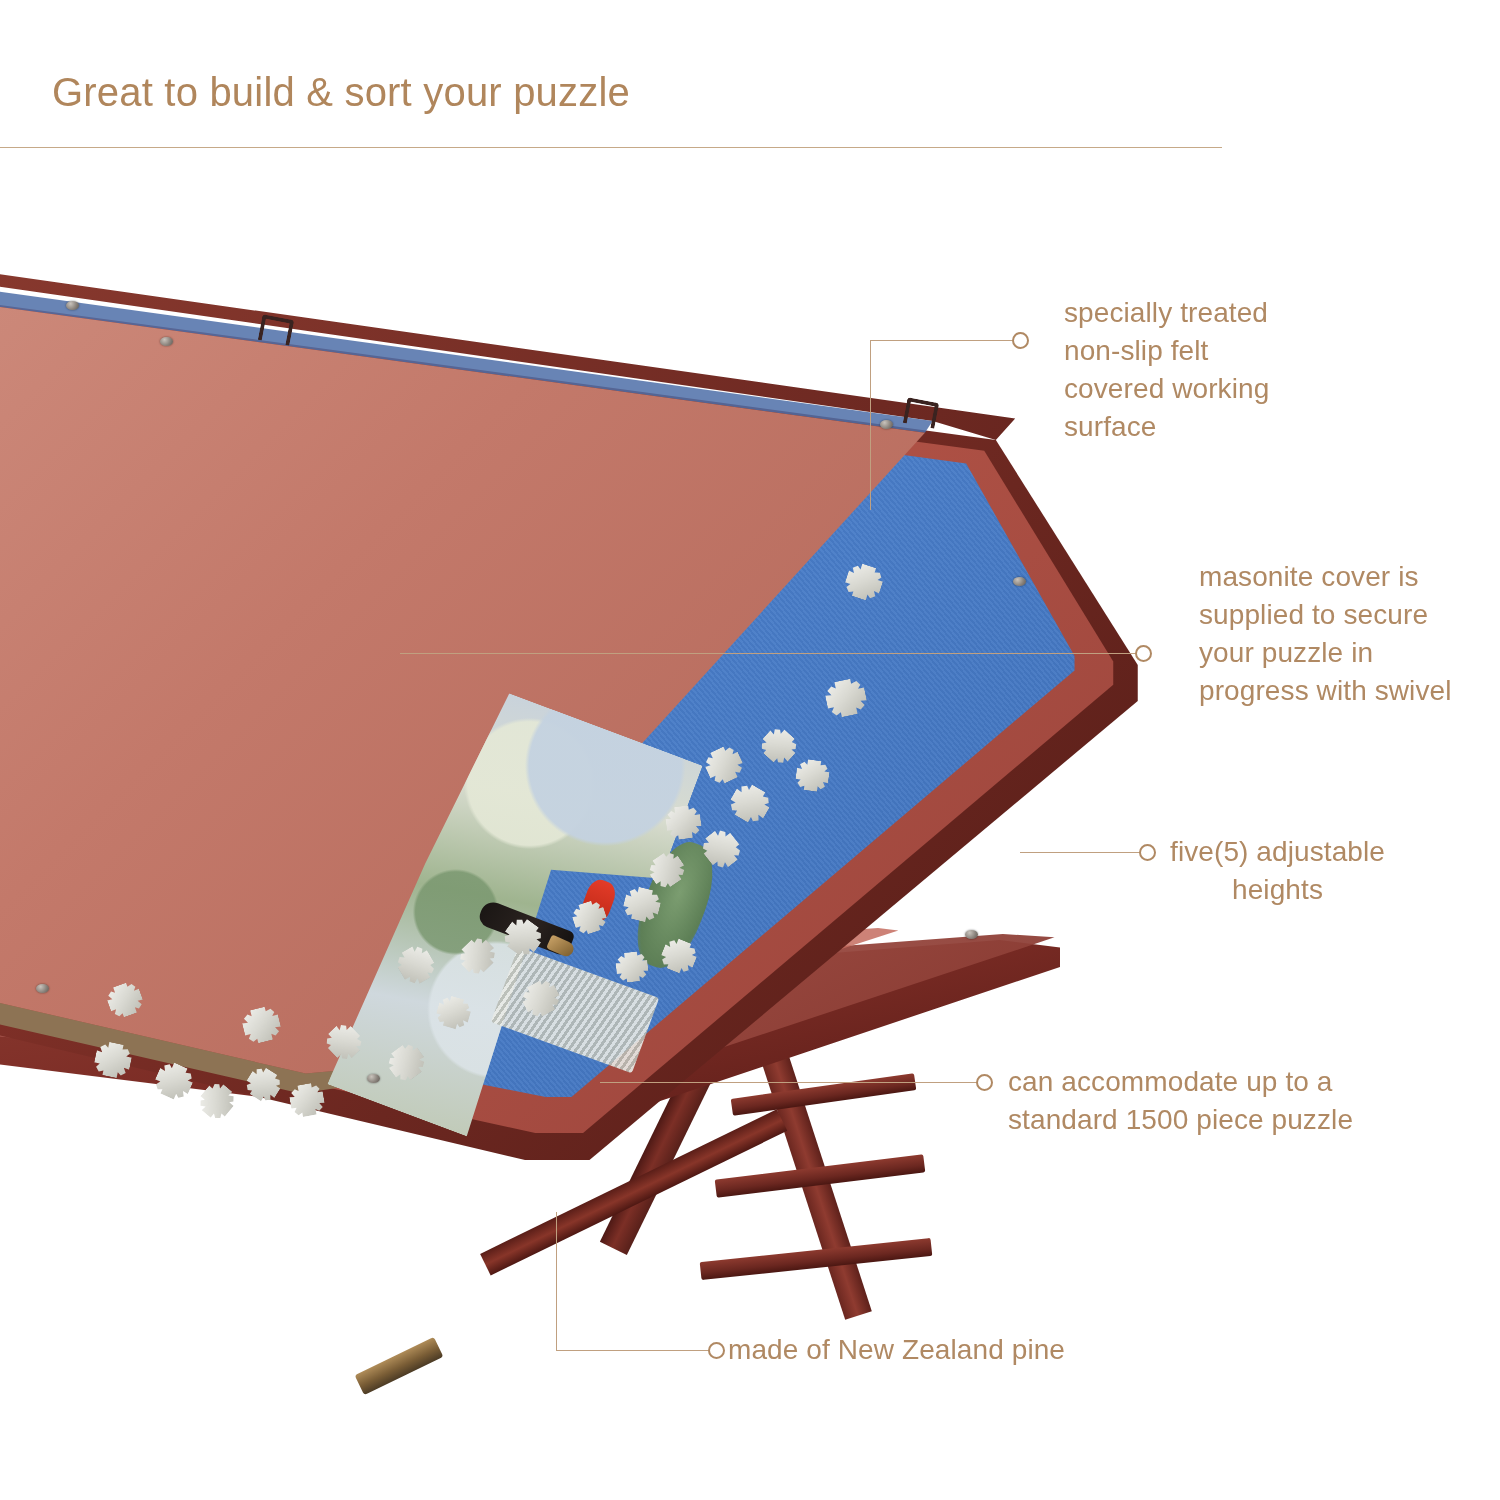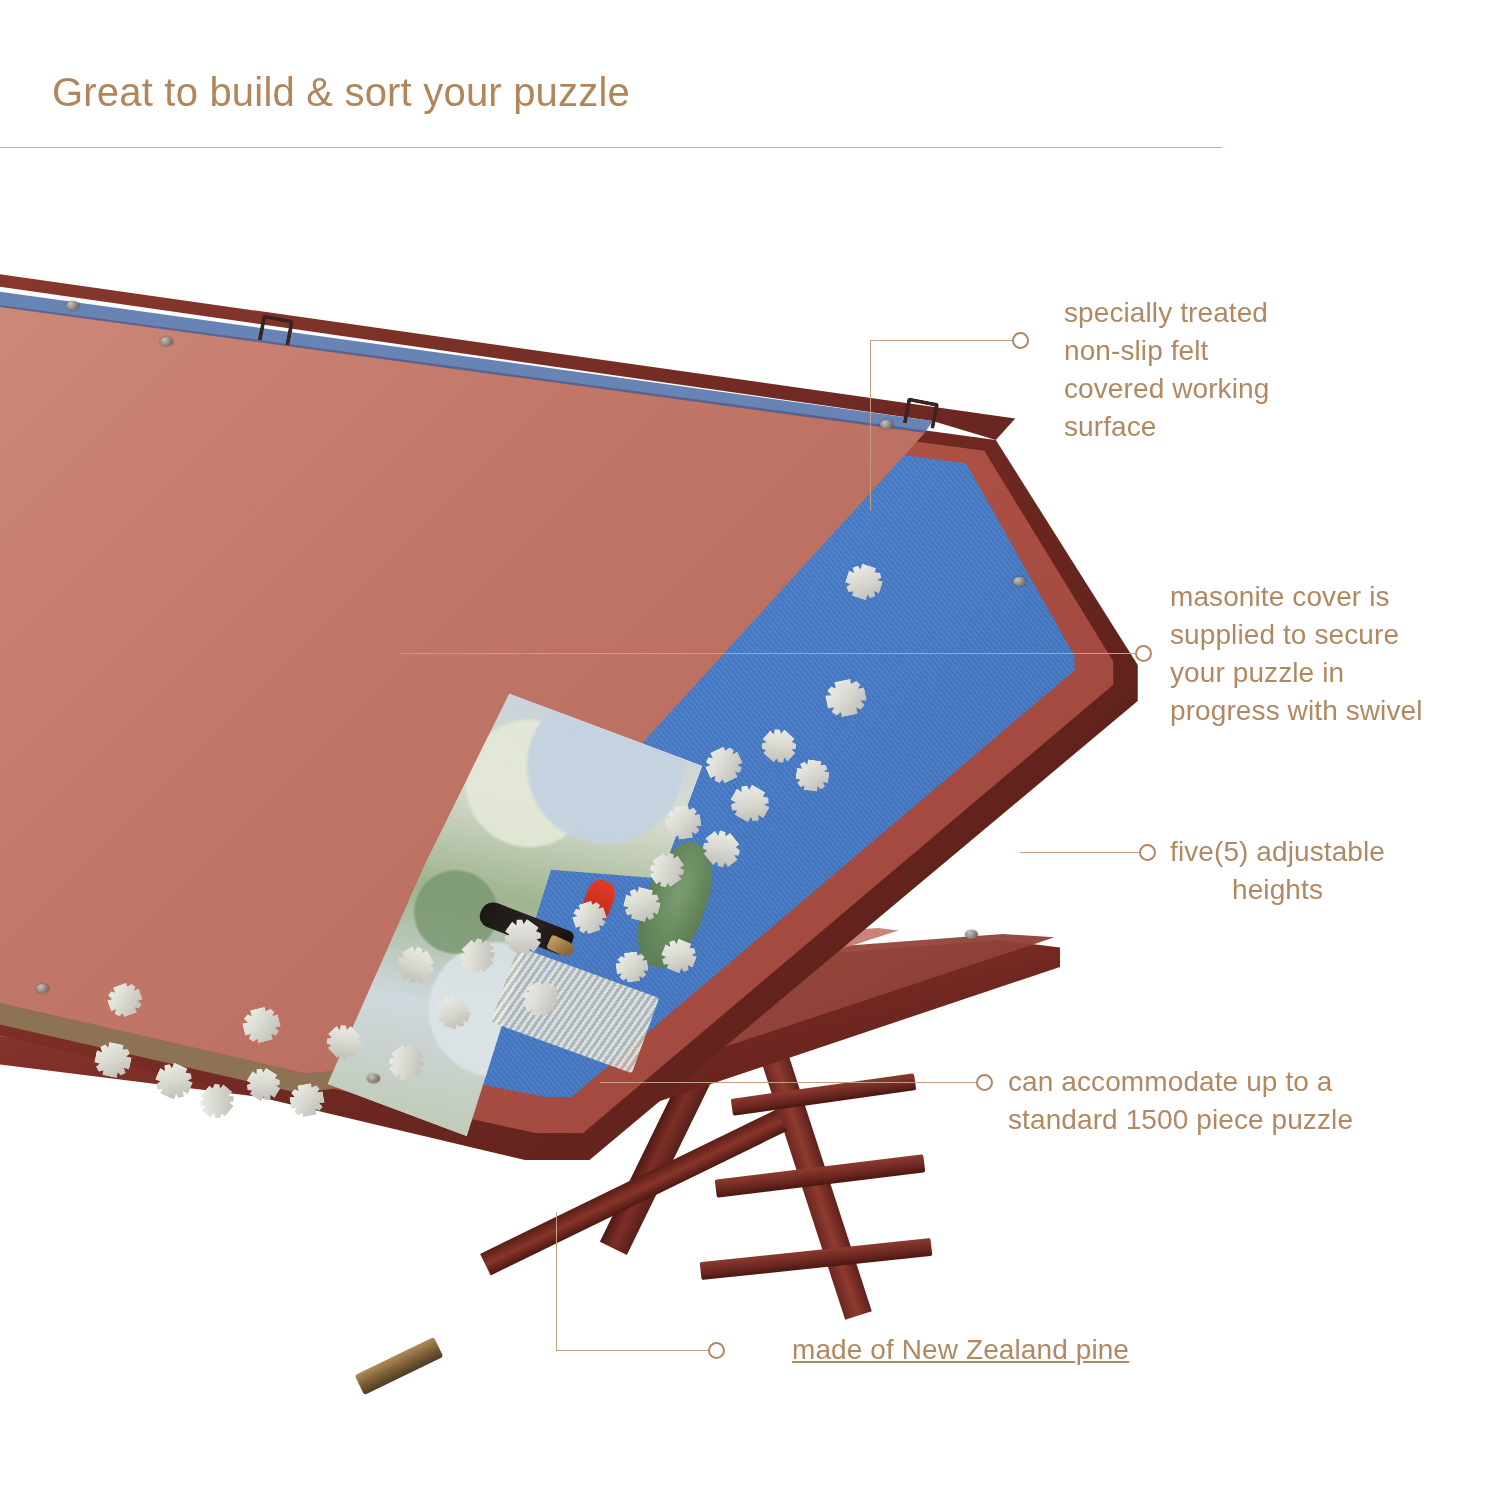--- a/index.html
+++ b/index.html
@@ -393,21 +393,21 @@
 <div class="leader-dot" style="left:1012px; top:332px;"></div>
 <div class="callout-text" style="left:1064px; top:294px;">
   <div>specially treated</div>
   <div>non-slip felt</div>
   <div>covered working</div>
   <div>surface</div>
 </div>
 
 <div class="leader-line leader-h" style="left:400px; top:653px; width:740px;"></div>
 <div class="leader-dot" style="left:1135px; top:645px;"></div>
-<div class="callout-text" style="left:1170px; top:558px;margin-top:20px;">
+<div class="callout-text" style="left:1199px; top:558px;">
   <div>masonite cover is</div>
   <div>supplied to secure</div>
   <div>your puzzle in</div>
   <div>progress with swivel</div>
 </div>
 
 <div class="leader-line leader-h" style="left:1020px; top:852px; width:120px;"></div>
 <div class="leader-dot" style="left:1139px; top:844px;"></div>
 <div class="callout-text" style="left:1170px; top:833px;text-align:center;">
   <div>five(5) adjustable</div>
@@ -417,15 +417,15 @@
 <div class="leader-line leader-h" style="left:600px; top:1082px; width:378px;"></div>
 <div class="leader-dot" style="left:976px; top:1074px;"></div>
 <div class="callout-text" style="left:1008px; top:1063px;">
   <div>can accommodate up to a</div>
   <div>standard 1500 piece puzzle</div>
 </div>
 
 <div class="leader-line leader-v" style="left:556px; top:1212px; height:139px;"></div>
 <div class="leader-line leader-h" style="left:556px; top:1350px; width:155px;"></div>
 <div class="leader-dot" style="left:708px; top:1342px;"></div>
-<div class="callout-text" style="left:792px; top:1331px;text-decoration:underline;">
+<div class="callout-text" style="left:728px; top:1331px;">
   <div>made of New Zealand pine</div>
 </div>
 
 </body></html>

